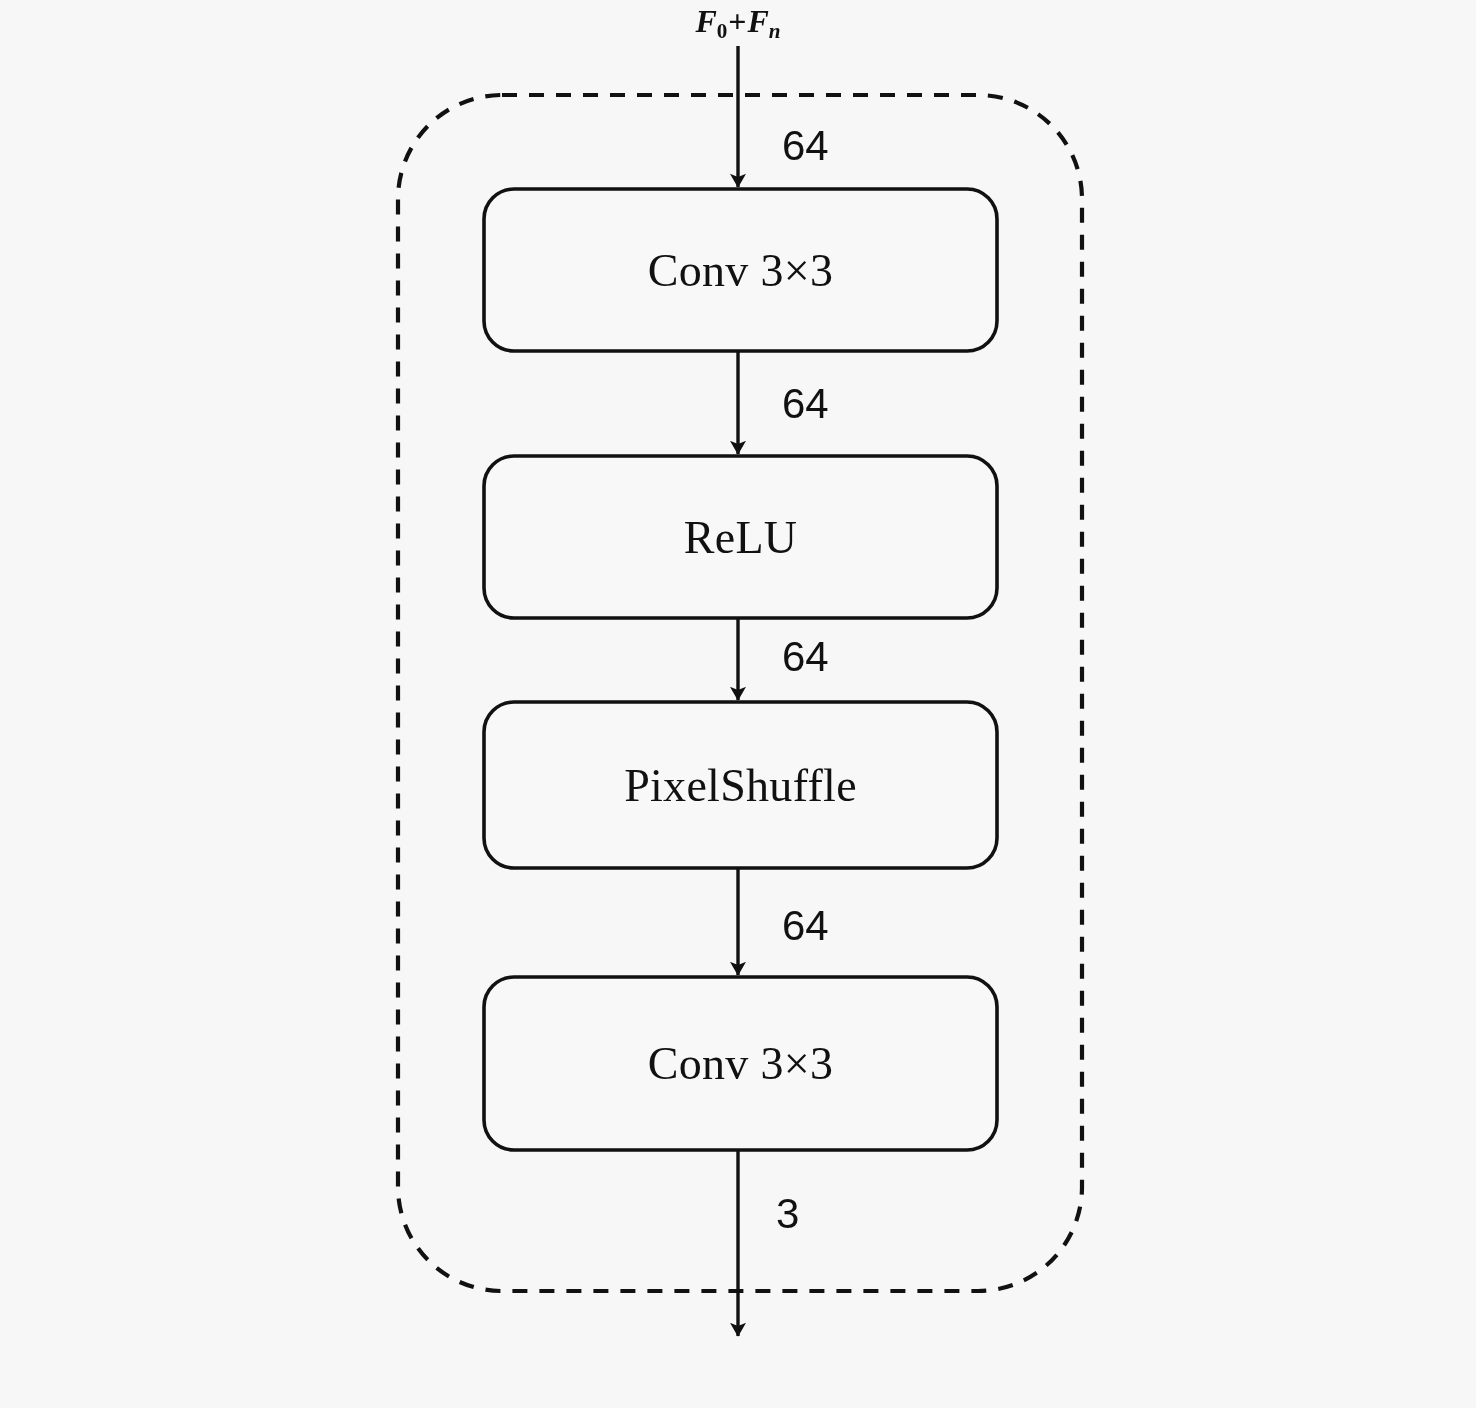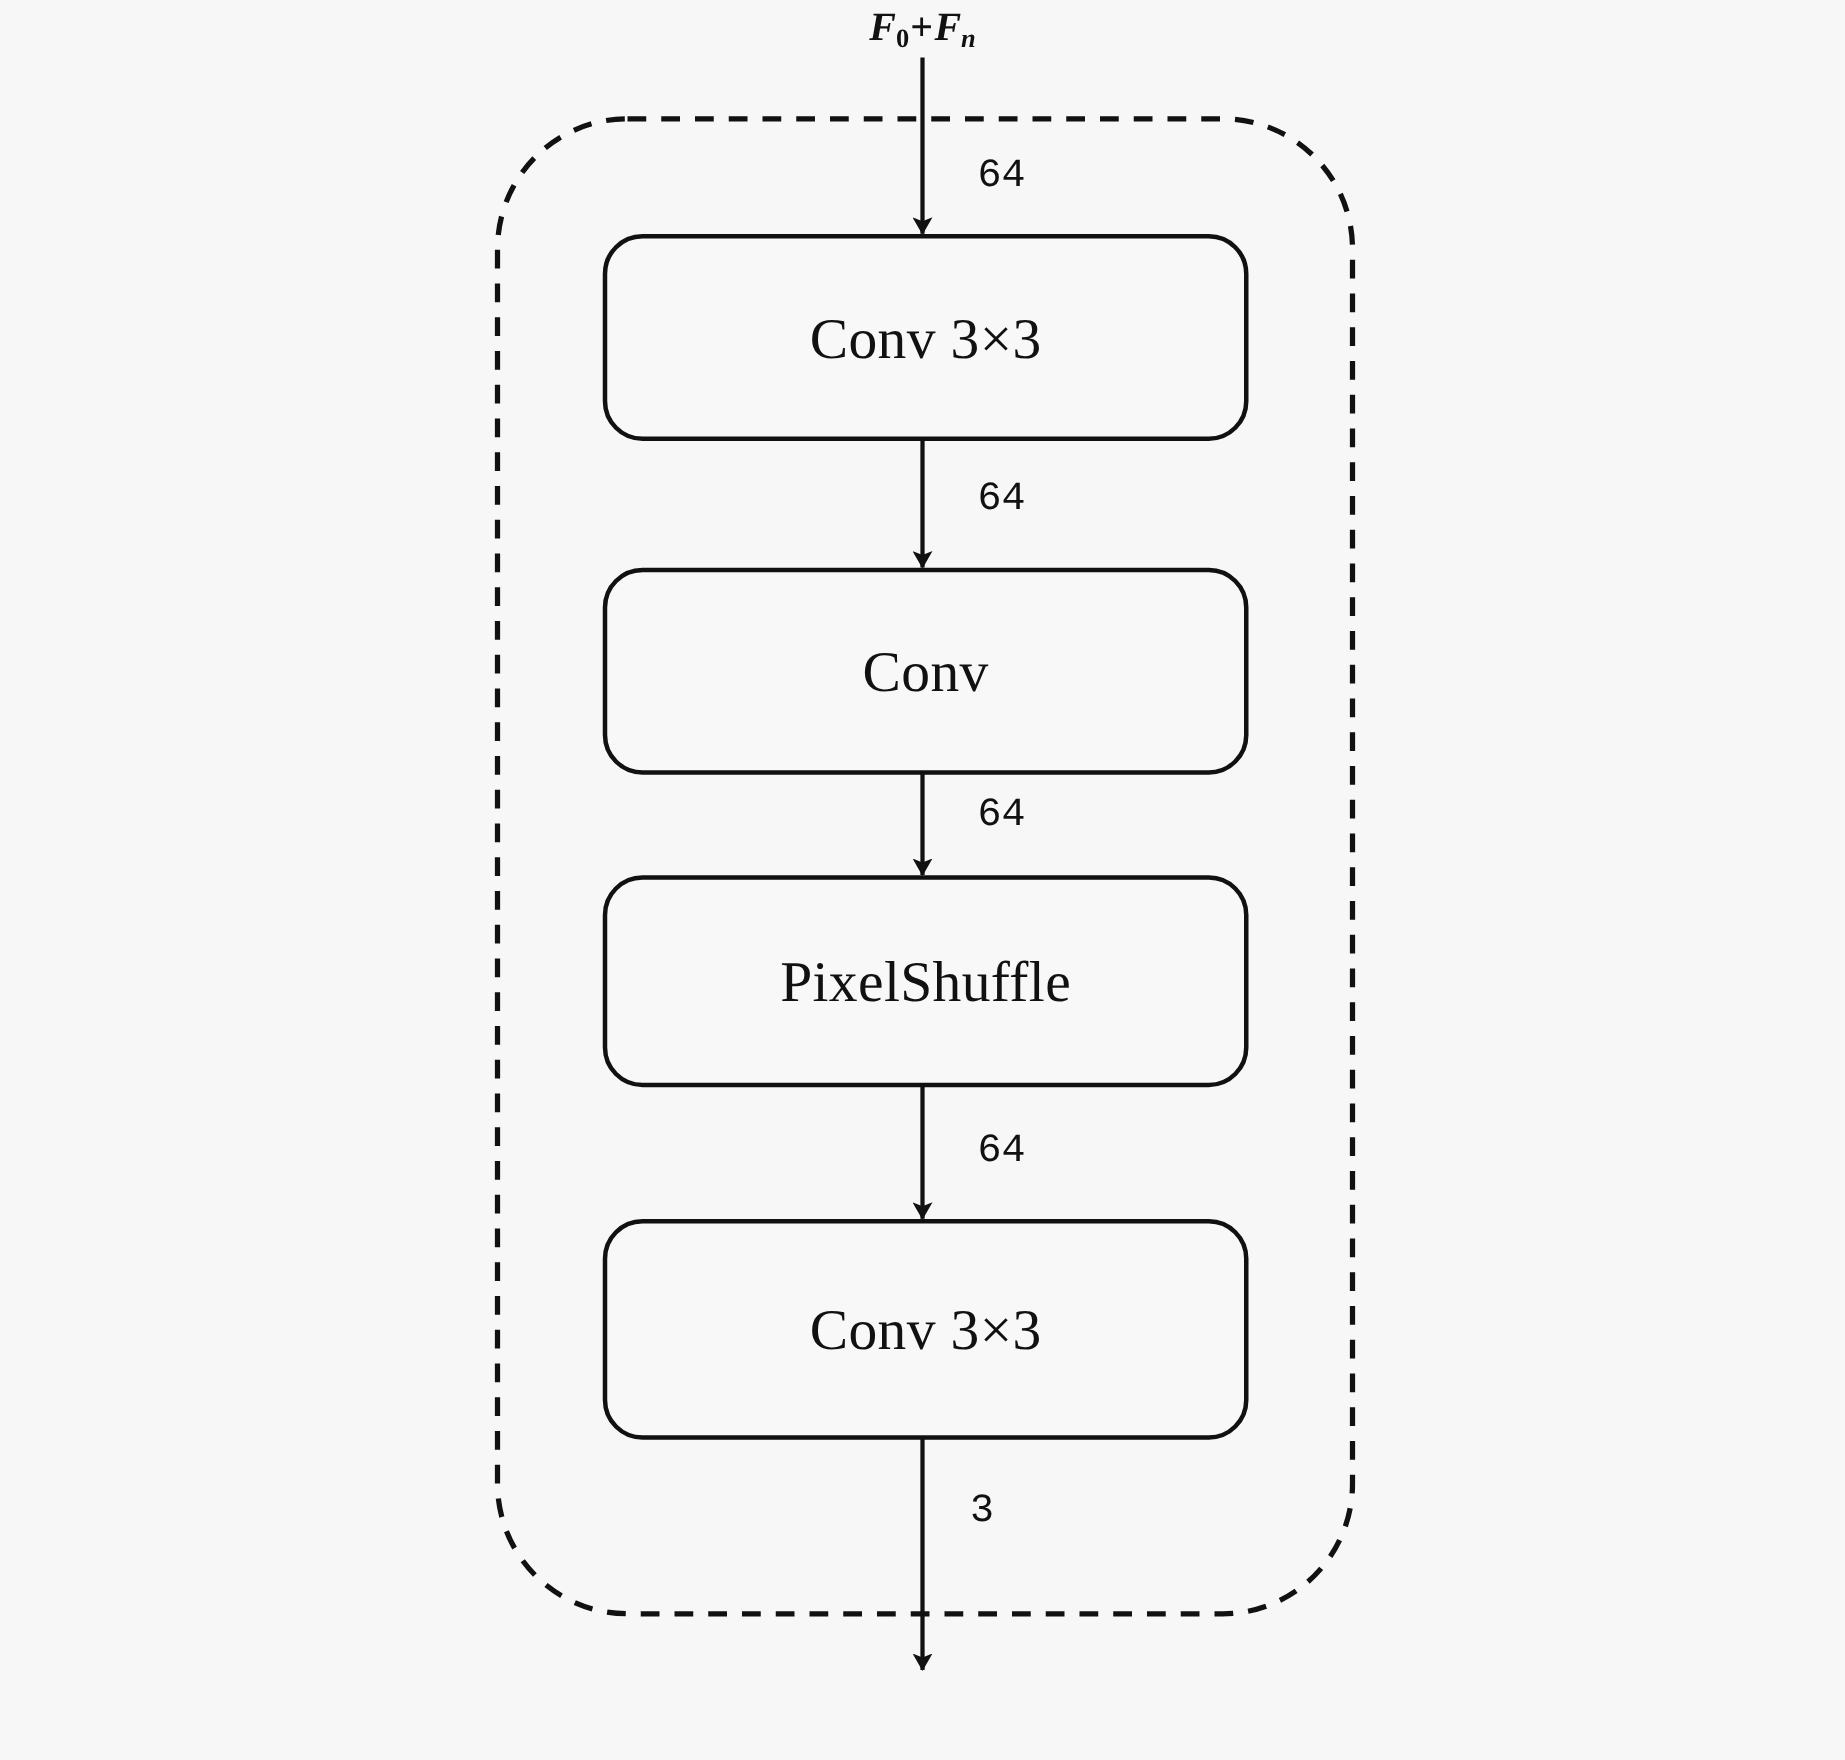--- a/index.html
+++ b/index.html
@@ -32,22 +32,22 @@
     align-items: center;
     justify-content: center;
     font-size: 46px;
     font-family: "Liberation Serif", "DejaVu Serif", serif;
     color: #111111;
     white-space: nowrap;
     letter-spacing: 0.3px;
   }
   .edge-label {
     position: absolute;
-    font-size: 32px;
-    font-family: Liberation Mono, monospace;
+    font-size: 42px;
+    font-family: Liberation Sans, sans-serif;
     color: #111111;
     white-space: nowrap;
   }
   .io-label {
     position: absolute;
     font-size: 32px;
     font-family: "Liberation Serif", "DejaVu Serif", serif;
     font-weight: bold;
     font-style: italic;
     color: #111111;
@@ -94,21 +94,21 @@
     <line x1="738" y1="868" x2="738" y2="975" stroke="#111111" stroke-width="3.4" marker-end="url(#arrowhead)"></line>
     <line x1="738" y1="1150" x2="738" y2="1336" stroke="#111111" stroke-width="3.4" marker-end="url(#arrowhead)"></line>
   </svg>
 
   <div class="io-label" style="left:0; top:3px; width:1476px; text-align:center;">
     <span>F<sub>0</sub></span><span class="plus">+</span><span>F<sub class="ital">n</sub></span>
   </div>
 
   <div class="node-label" style="left:484px; top:189px; width:513px; height:162px;">Conv 3×3</div>
 
-  <div class="node-label" style="left:484px; top:456px; width:513px; height:162px;">Conv</div>
+  <div class="node-label" style="left:484px; top:456px; width:513px; height:162px;">ReLU</div>
 
   <div class="node-label" style="left:484px; top:702px; width:513px; height:166px;">PixelShuffle</div>
 
   <div class="node-label" style="left:484px; top:977px; width:513px; height:173px;">Conv 3×3</div>
 
   <div class="edge-label" style="left:782px; top:122px;">64</div>
 
   <div class="edge-label" style="left:782px; top:380px;">64</div>
 
   <div class="edge-label" style="left:782px; top:633px;">64</div>

